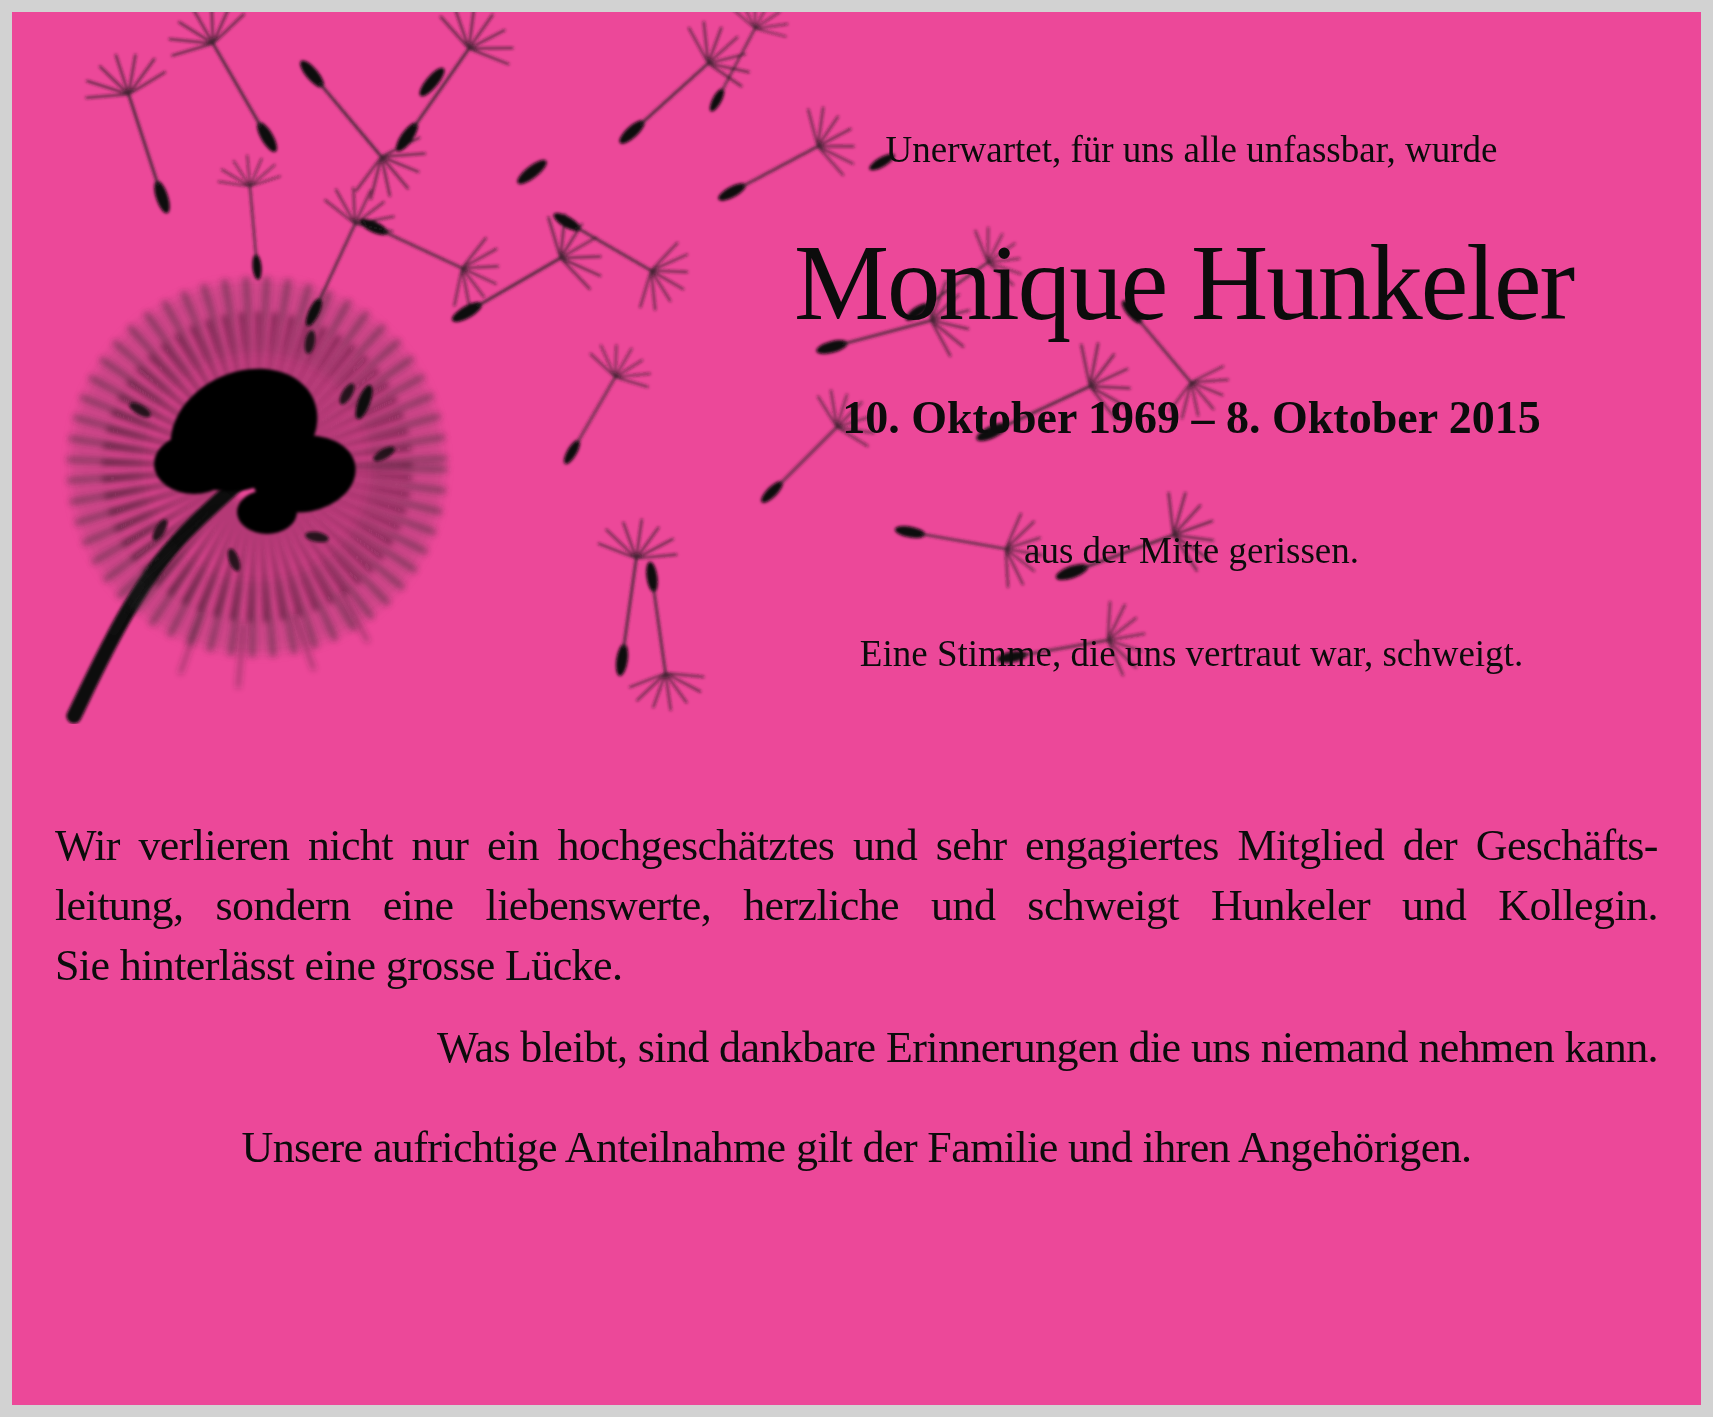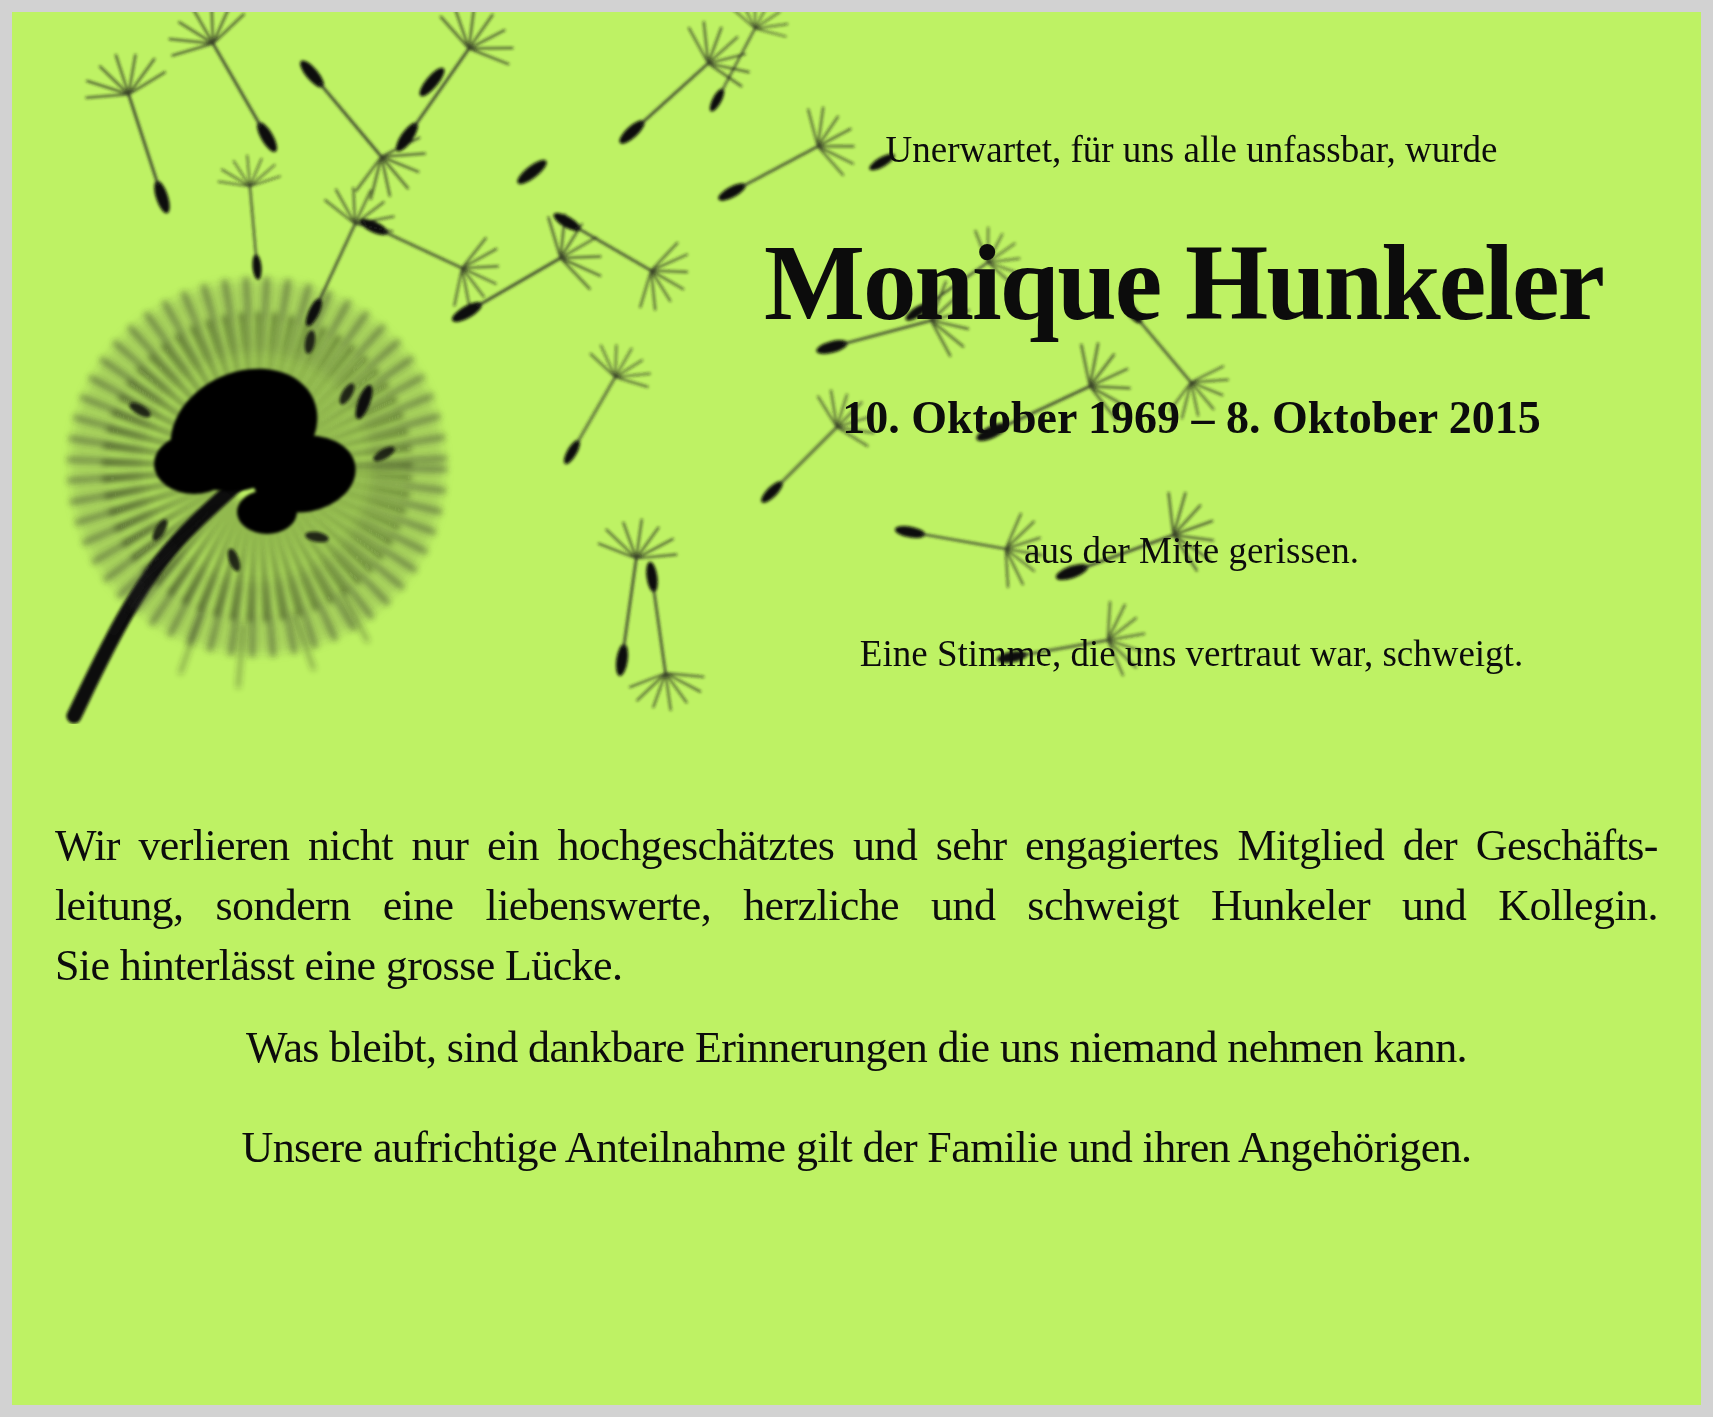--- a/index.html
+++ b/index.html
@@ -1,36 +1,36 @@
 <!DOCTYPE html>
 <html><head>
 <meta charset="utf-8">
 <style>
   html,body{margin:0;padding:0;background:#d2d2d2;}
   .page{
     width:1713px;height:1417px;box-sizing:border-box;
-    border:12px solid #d2d2d2;background:#bef264;
+    border:12px solid #d2d2d2;background:#ec4899;
     overflow:hidden;position:relative;
     font-family:"Liberation Serif","DejaVu Serif",serif;
     color:#0c0c0c;
   }
   .top{position:relative;height:700px;}
   .dandelion{position:absolute;left:0;top:0;width:1689px;height:712px;z-index:1;pointer-events:none;}
   .top-col{position:absolute;left:670px;right:0;top:0;z-index:2;text-align:center;}
   .intro{font-size:37px;line-height:44px;margin:0;padding-top:116px;}
-  .name{font-size:107px;line-height:118px;font-weight:bold;margin:52px 16px 0 0;letter-spacing:-2px;white-space:nowrap;}
+  .name{font-size:107px;line-height:118px;font-weight:normal;margin:52px 16px 0 0;letter-spacing:-2px;white-space:nowrap;}
   .dates{font-size:46px;line-height:55px;font-weight:bold;margin:48px 0 0 0;white-space:nowrap;}
   .lead{font-size:37px;line-height:47px;margin:82px 0 0 0;}
   .verse{font-size:37px;line-height:47px;margin:56px 0 0 0;}
   .main{padding:0 43px;}
   .paragraph{margin-top:104px;font-size:44px;line-height:60px;letter-spacing:-0.6px;}
   .jline{display:flex;justify-content:space-between;overflow:hidden;white-space:nowrap;}
   .jline span{flex:0 0 auto;}
   .plainline{text-align:left;}
-  .remembrance{margin:26px 0 0 0;font-size:44px;line-height:52px;text-align:center;letter-spacing:-0.6px;white-space:nowrap;}
+  .remembrance{margin:26px 0 0 0;font-size:44px;line-height:52px;text-align:right;letter-spacing:-0.6px;white-space:nowrap;}
   .condolence{margin:48px 0 16px 0;font-size:44px;line-height:52px;text-align:center;letter-spacing:-0.6px;white-space:nowrap;}
   .signatories{margin:58px 0 0 0;text-align:center;font-size:44px;line-height:50px;letter-spacing:-0.6px;}
   .signatory{font-weight:bold;}
   .role{font-weight:normal;}
 </style>
 </head>
 <body>
 
 <div class="page">
 

